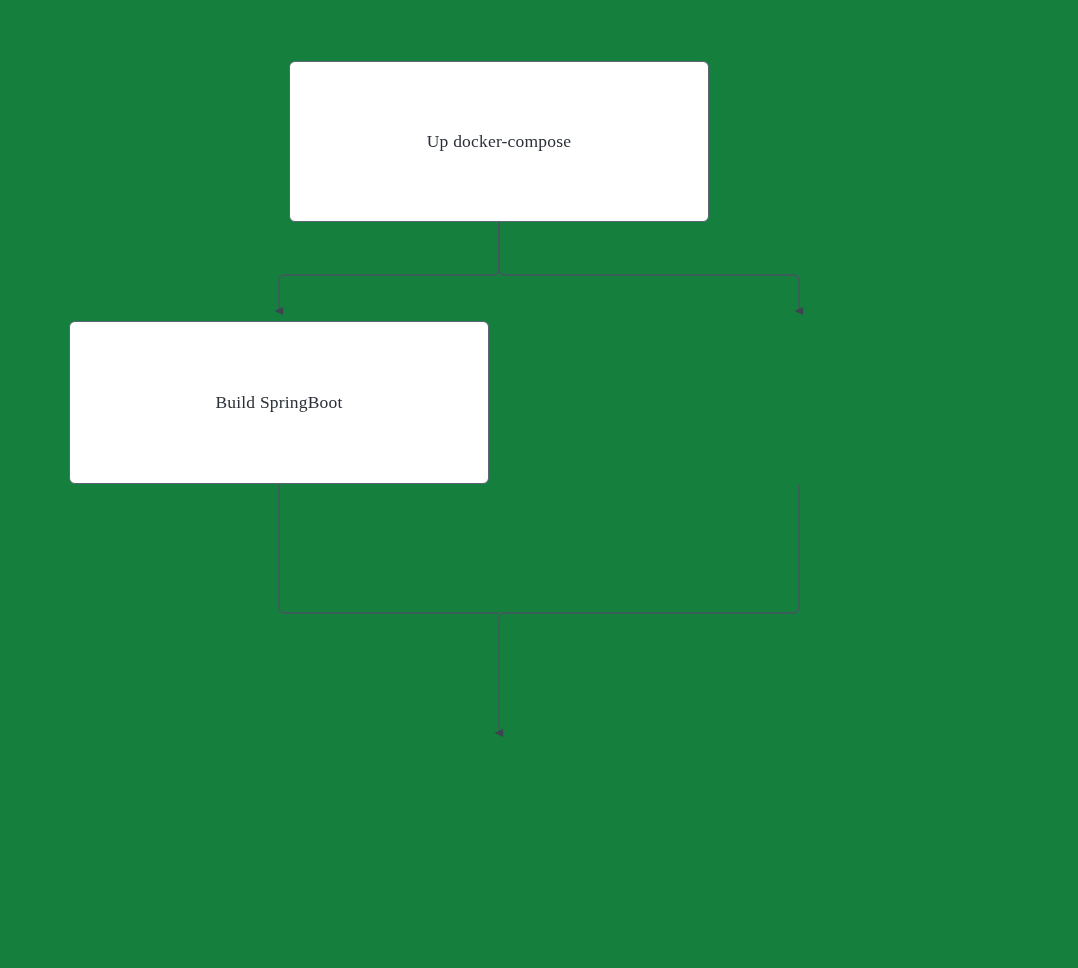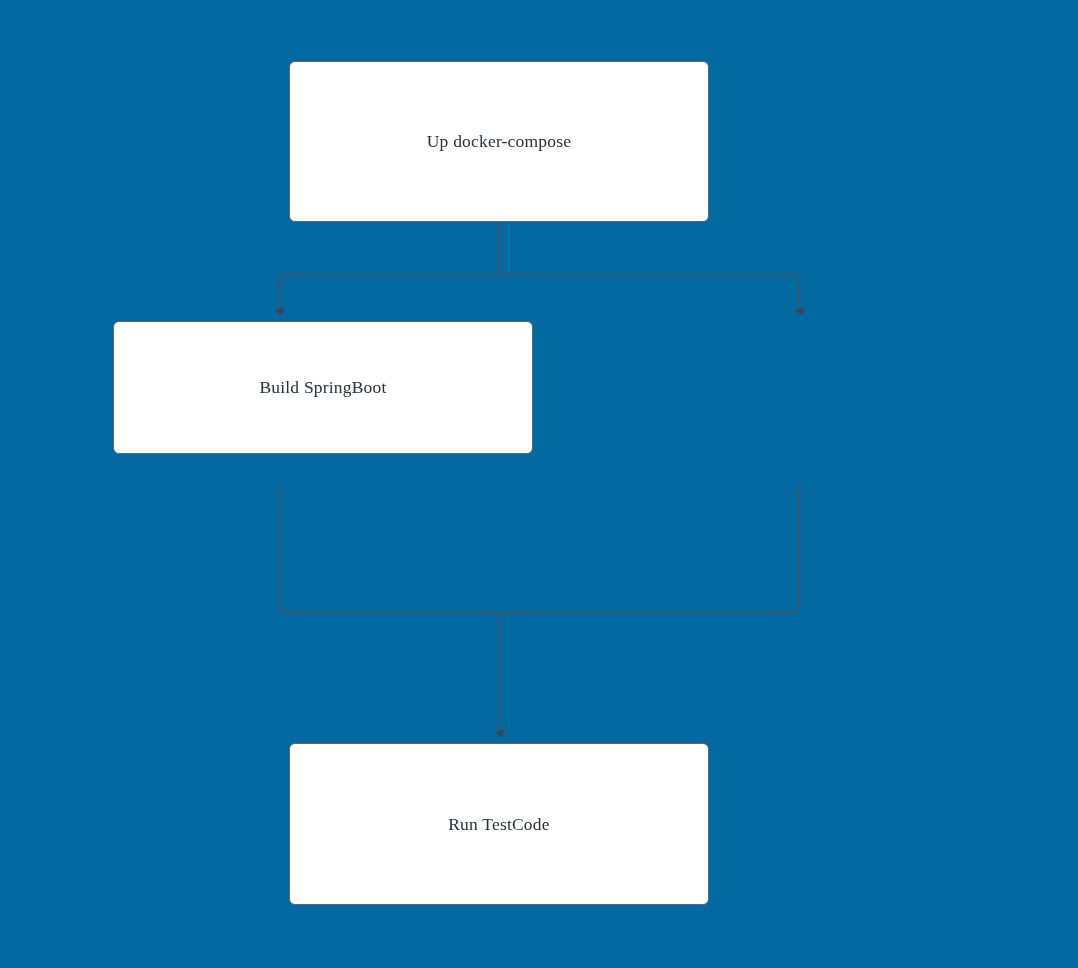--- a/index.html
+++ b/index.html
@@ -8,21 +8,21 @@
     padding: 0;
     background: #ffffff;
   }
   body {
     font-family: "Liberation Serif", "DejaVu Serif", serif;
   }
   #diagram-canvas {
     position: relative;
     width: 1078px;
     height: 968px;
-    background: #0369a1;
+    background: #15803d;
     overflow: hidden;
   }
   #edge-layer {
     position: absolute;
     left: 0;
     top: 0;
     width: 1078px;
     height: 968px;
     pointer-events: none;
   }
@@ -42,21 +42,21 @@
     line-height: 1.2;
     color: #2b3038;
     text-align: center;
     letter-spacing: 0.2px;
     white-space: nowrap;
   }
   #node-up-docker-compose {
     left: 289px;  top: 61px;  width: 420px; height: 161px;
   }
   #node-build-springboot {
-    left: 69px;   top: 321px; width: 420px; height: 133px; margin-left: 44px;
+    left: 69px;   top: 321px; width: 420px; height: 163px;
   }
   #node-ready-docker-compose {
     left: 589px;  top: 321px; width: 420px; height: 163px;
   }
   #node-run-testcode {
     left: 289px;  top: 743px; width: 420px; height: 162px;
   }
 </style>
 </head>
 <body>
@@ -81,17 +81,14 @@
 
   <div class="node" id="node-up-docker-compose">
     <span class="node-label">Up docker-compose</span>
   </div>
 
   <div class="node" id="node-build-springboot">
     <span class="node-label">Build SpringBoot</span>
   </div>
 
 
-  <div class="node" id="node-run-testcode">
-    <span class="node-label">Run TestCode</span>
-  </div>
 
 </div>
 
 </body></html>

